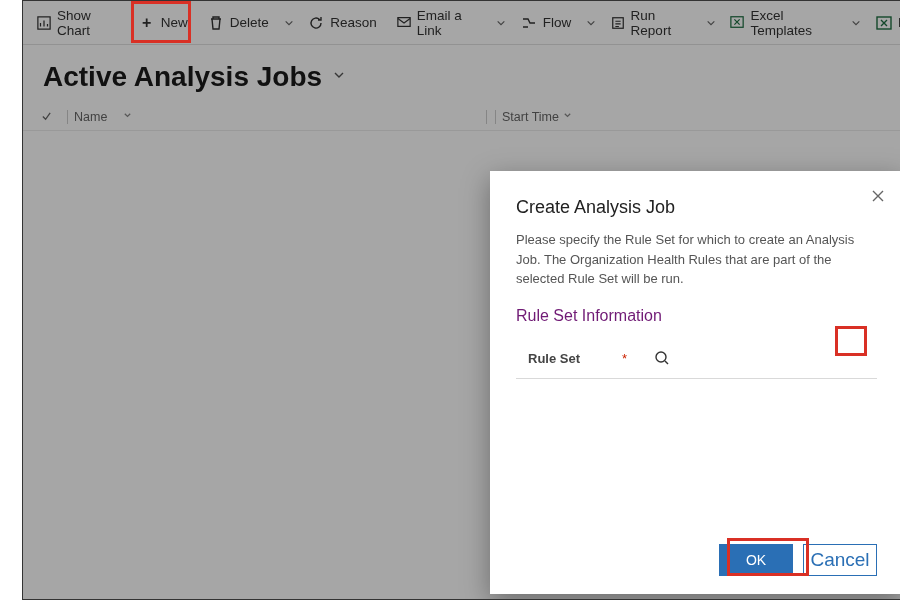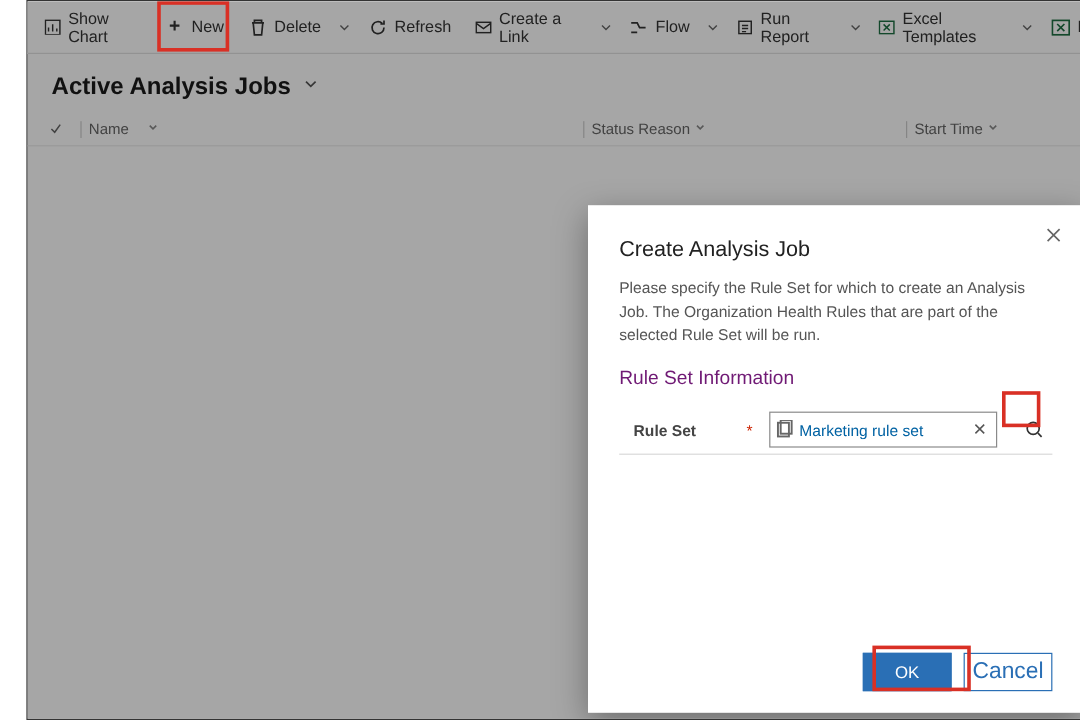--- a/index.html
+++ b/index.html
@@ -9,21 +9,21 @@
   
   .toolbar { display: flex; align-items: center; height: 44px; border-bottom: 1px solid #e1e1e1; padding: 0 4px; background: #fff; position: relative; }
   .tb-btn { display: inline-flex; align-items: center; gap: 6px; padding: 0 10px; height: 36px; font-size: 13.5px; color: #333; cursor: pointer; }
   .tb-btn .ic { display: inline-flex; width: 16px; height: 16px; align-items: center; justify-content: center; color: #333; }
   .tb-sep-chev { width: 22px; height: 36px; display: inline-flex; align-items: center; justify-content: center; color: #666; cursor: pointer; }
   .plus { color: #2f7d32; font-weight: bold; font-size: 16px; }
   .red-box { position: absolute; border: 3px solid #d93025; pointer-events: none; z-index: 20; }
 
   
   .view-hdr { padding: 16px 20px 10px; display: flex; align-items: center; gap: 10px; }
-  .view-title { font-size: 20px; font-weight: 600; color: #1b1b1b; }
+  .view-title { font-size: 28px; font-weight: 600; color: #1b1b1b; }
   .view-chev { color: #555; }
 
   
   .col-row { display: flex; align-items: center; height: 28px; border-bottom: 1px solid #ececec; padding: 0 18px; font-size: 12.5px; color: #666; }
   .col-sel { width: 24px; display: flex; align-items: center; }
   .col-name { flex: 0 0 410px; display: flex; align-items: center; gap: 16px; }
   .col-status { flex: 0 0 260px; display: flex; align-items: center; gap: 4px; }
   .col-start { flex: 1; display: flex; align-items: center; gap: 4px; }
   .chev-sm { font-size: 10px; color: #888; }
   .vdiv { width:1px; height:14px; background:#ccc; margin: 0 6px 0 2px; }
@@ -84,31 +84,31 @@
           <path d="M2 4l4 4 4-4"></path>
         </svg>
     </div>
 
     <div class="tb-btn">
       <span class="ic">
         <svg viewBox="0 0 16 16">
             <path d="M13 8a5 5 0 1 1-1.5-3.5M13 2v3h-3"></path>
           </svg>
       </span>
-      <span>Refresh</span>
+      <span>Reason</span>
     </div>
 
     <div class="tb-btn">
       <span class="ic">
         <svg viewBox="0 0 16 16">
             <rect x="1" y="3" width="14" height="10"></rect>
             <path d="M1 4l7 5 7-5"></path>
           </svg>
       </span>
-      <span>Create a Link</span>
+      <span>Email a Link</span>
     </div>
     <div class="tb-sep-chev">
       <svg viewBox="0 0 12 12" width="10" height="10">
           <path d="M2 4l4 4 4-4"></path>
         </svg>
     </div>
 
     <div class="tb-btn">
       <span class="ic">
         <svg viewBox="0 0 16 16">
@@ -182,28 +182,20 @@
     <div class="vdiv"></div>
     <div class="col-name">
       <span>Name</span>
       <span class="chev-sm">
         <svg viewBox="0 0 10 10" width="9" height="9">
             <path d="M2 3l3 3 3-3"></path>
           </svg>
       </span>
     </div>
     <div class="vdiv"></div>
-    <div class="col-status">
-      <span>Status Reason</span>
-      <span class="chev-sm">
-        <svg viewBox="0 0 10 10" width="9" height="9">
-            <path d="M2 3l3 3 3-3"></path>
-          </svg>
-      </span>
-    </div>
     <div class="vdiv"></div>
     <div class="col-start">
       <span>Start Time</span>
       <span class="chev-sm">
         <svg viewBox="0 0 10 10" width="9" height="9">
             <path d="M2 3l3 3 3-3"></path>
           </svg>
       </span>
     </div>
   </div>
@@ -216,34 +208,20 @@
           <path d="M2 2l10 10M12 2L2 12"></path>
         </svg>
     </div>
     <div class="dlg-title">Create Analysis Job</div>
     <div class="dlg-body">Please specify the Rule Set for which to create an Analysis Job. The Organization Health Rules that are part of the selected Rule Set will be run.</div>
     <div class="dlg-sect">Rule Set Information</div>
 
     <div class="fld-row">
       <div class="fld-lab">Rule Set</div>
       <div class="fld-req">*</div>
-      <div class="lookup-box">
-        <span class="lookup-icon">
-          <svg viewBox="0 0 14 14">
-              <rect x="2" y="2" width="8" height="10"></rect>
-              <rect x="4" y="0" width="8" height="10"></rect>
-            </svg>
-        </span>
-        <span class="lookup-val">Marketing rule set</span>
-        <span class="lookup-clear">
-          <svg viewBox="0 0 12 12" width="11" height="11">
-              <path d="M2 2l8 8M10 2l-8 8"></path>
-            </svg>
-        </span>
-      </div>
       <div class="lookup-search">
         <svg viewBox="0 0 16 16">
             <circle cx="7" cy="7" r="5"></circle>
             <path d="M11 11l3 3"></path>
           </svg>
       </div>
     </div>
 
     <div class="dlg-footer">
       <button class="btn-ok">OK</button>

